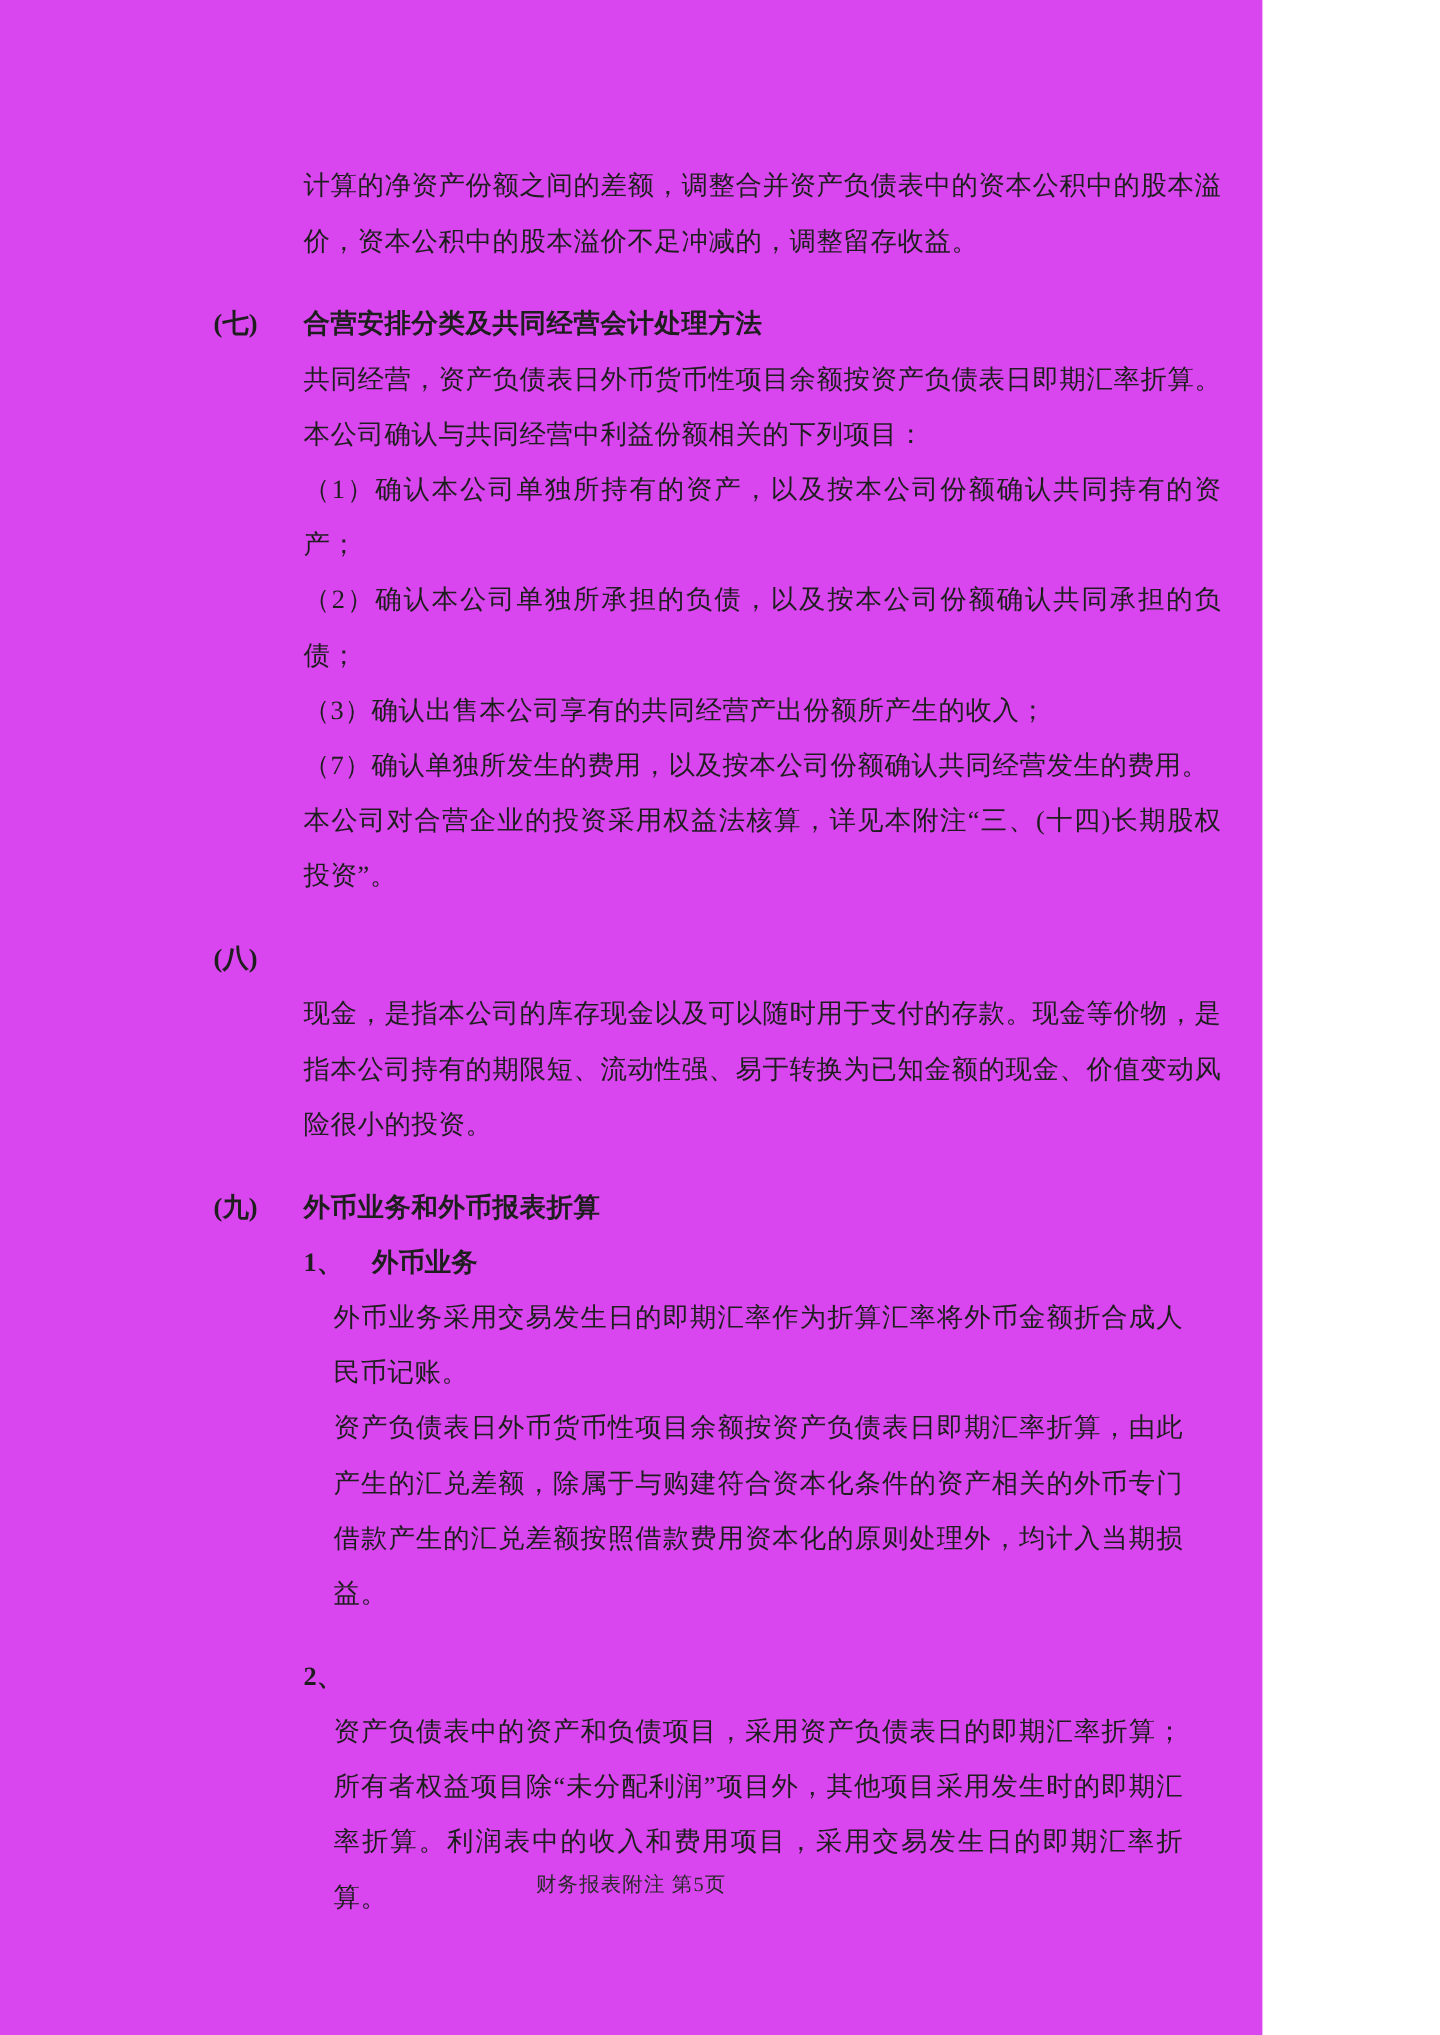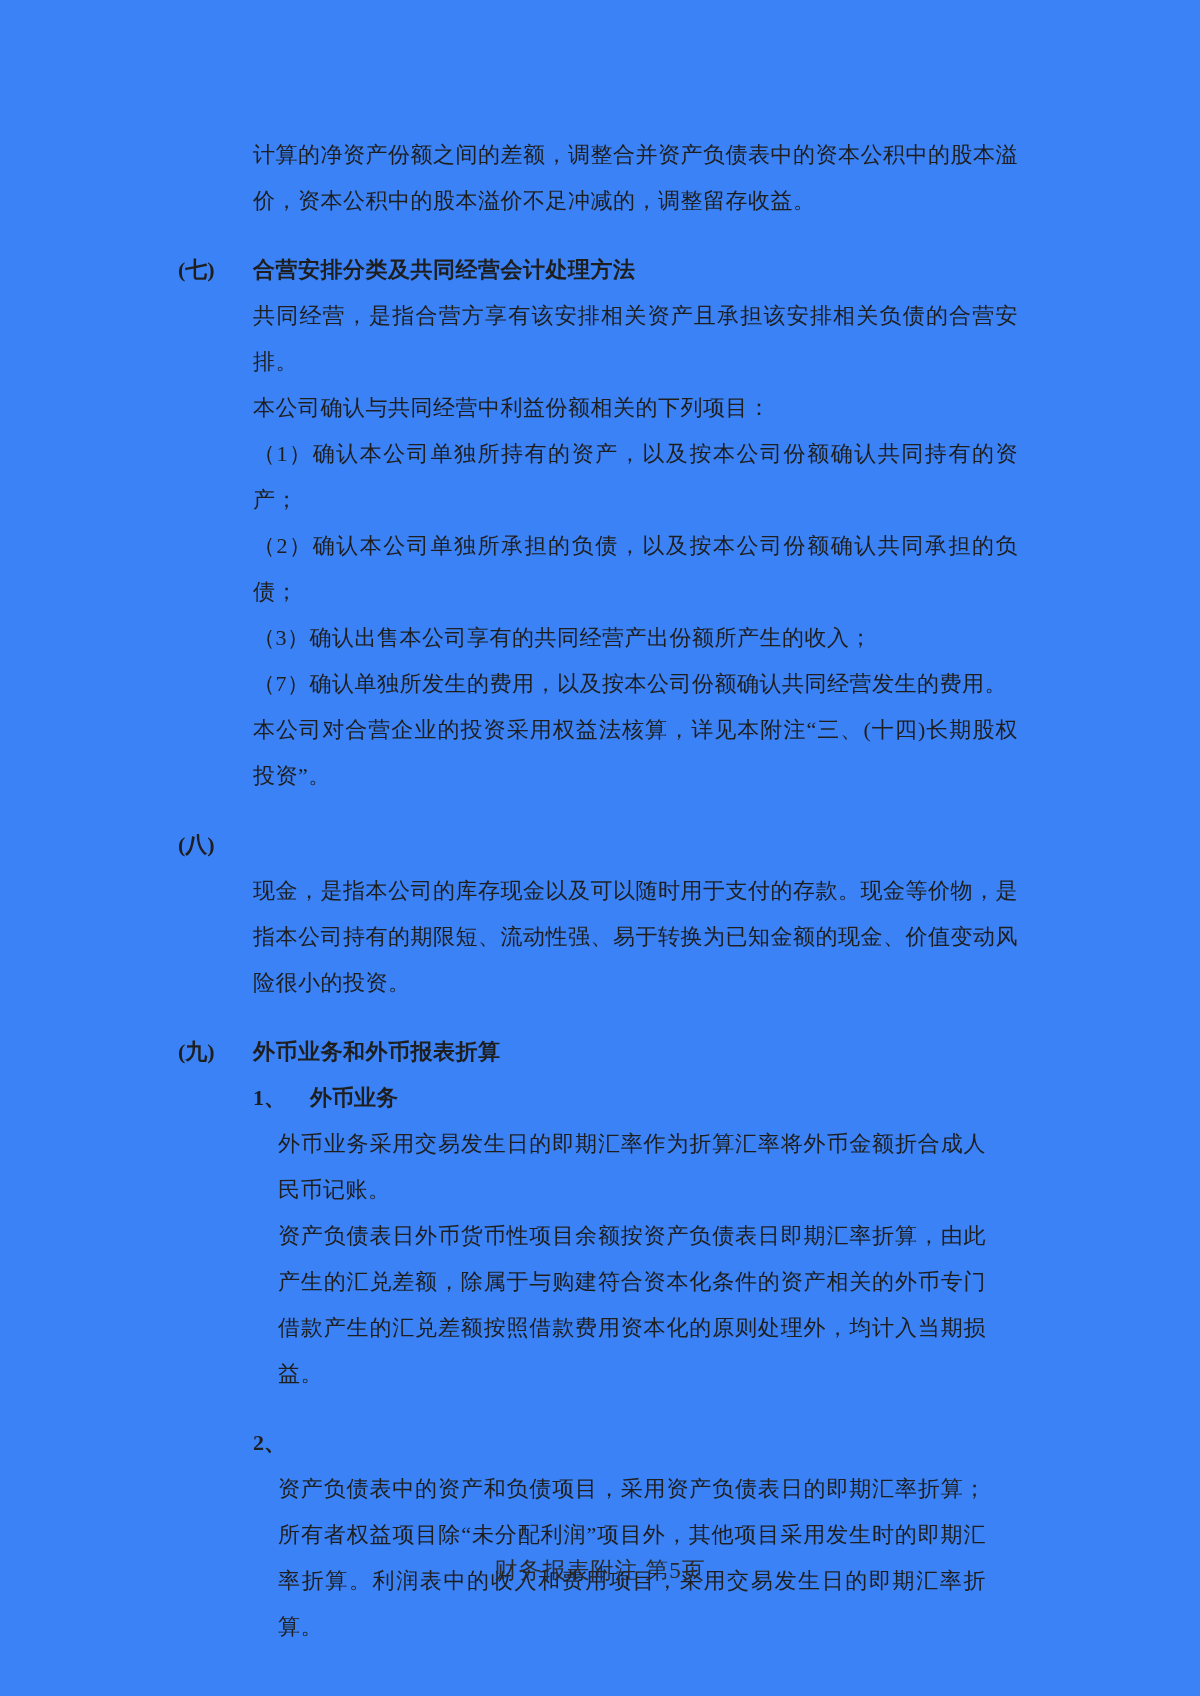--- a/index.html
+++ b/index.html
@@ -2,23 +2,23 @@
 <html><head>
 <meta charset="utf-8">
 <style>
   html, body {
     margin: 0;
     padding: 0;
     background: #ffffff;
   }
   .page {
     position: relative;
-    width: 1200px;
+    width: 1052px;
     height: 1696px;
-    background: #3b82f6;
+    background: #d946ef;
     color: #1e1e1e;
     font-family: "Liberation Serif", serif;
     font-size: 22px;
     overflow: hidden;
   }
   .content {
     position: absolute;
     left: 178px;
     top: 132px;
     width: 840px;
@@ -75,41 +75,41 @@
   .subsection-body {
     margin-left: 25px;
     width: 708px;
   }
   .footer {
     position: absolute;
     left: 0;
     right: 0;
     top: 1556px;
     text-align: center;
-    font-size: 23px;
+    font-size: 17px;
     line-height: 30px;
     letter-spacing: 1px;
     color: #2a2a2a;
   }
 </style>
 </head>
 <body>
 
 <div class="page">
   <div class="content">
 
     <p class="intro-para">计算的净资产份额之间的差额，调整合并资产负债表中的资本公积中的股本溢价，资本公积中的股本溢价不足冲减的，调整留存收益。</p>
 
     <div class="section">
       <div class="section-heading">
         <span class="section-label">(七)</span>
         <span class="section-title">合营安排分类及共同经营会计处理方法</span>
       </div>
       <div class="section-body">
-        <p>共同经营，是指合营方享有该安排相关资产且承担该安排相关负债的合营安排。</p>
+        <p>共同经营，资产负债表日外币货币性项目余额按资产负债表日即期汇率折算。</p>
         <p>本公司确认与共同经营中利益份额相关的下列项目：</p>
         <p>（1）确认本公司单独所持有的资产，以及按本公司份额确认共同持有的资产；</p>
         <p>（2）确认本公司单独所承担的负债，以及按本公司份额确认共同承担的负债；</p>
         <p>（3）确认出售本公司享有的共同经营产出份额所产生的收入；</p>
         <p>（7）确认单独所发生的费用，以及按本公司份额确认共同经营发生的费用。</p>
         <p>本公司对合营企业的投资采用权益法核算，详见本附注“三、(十四)长期股权投资”。</p>
       </div>
     </div>
 
     <div class="section">

